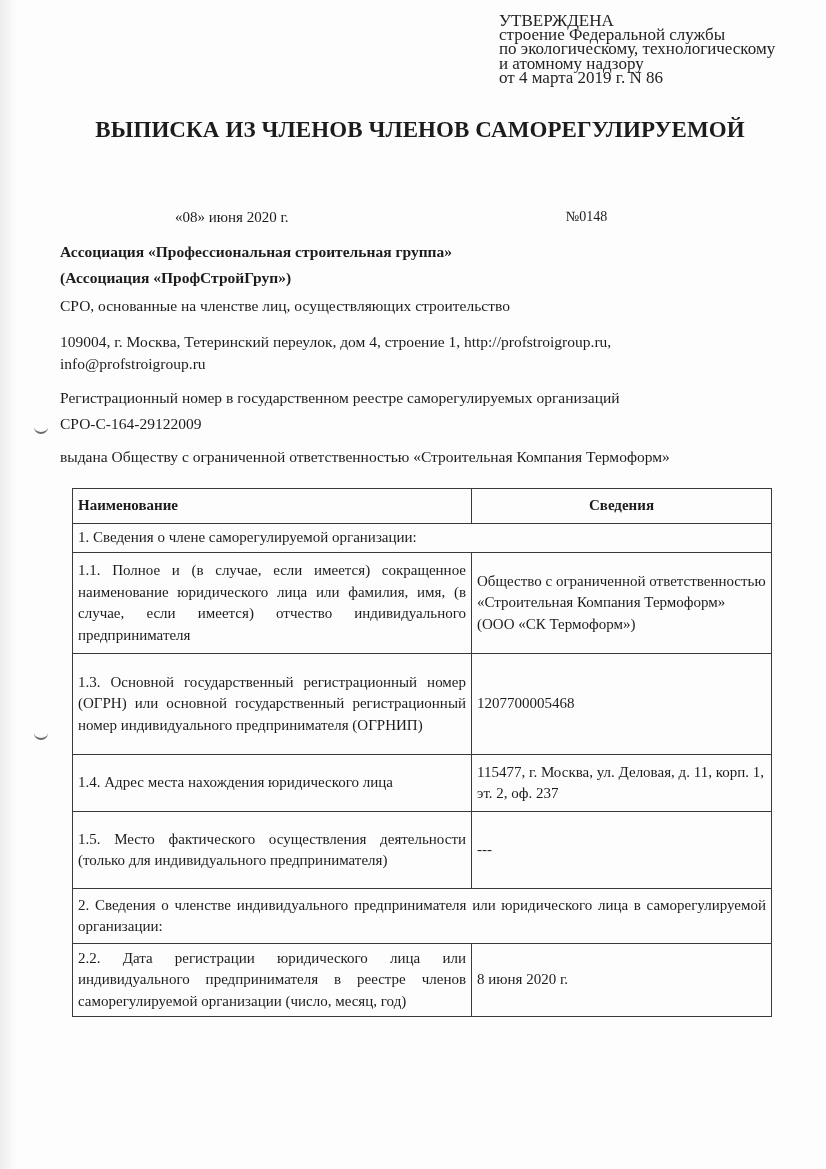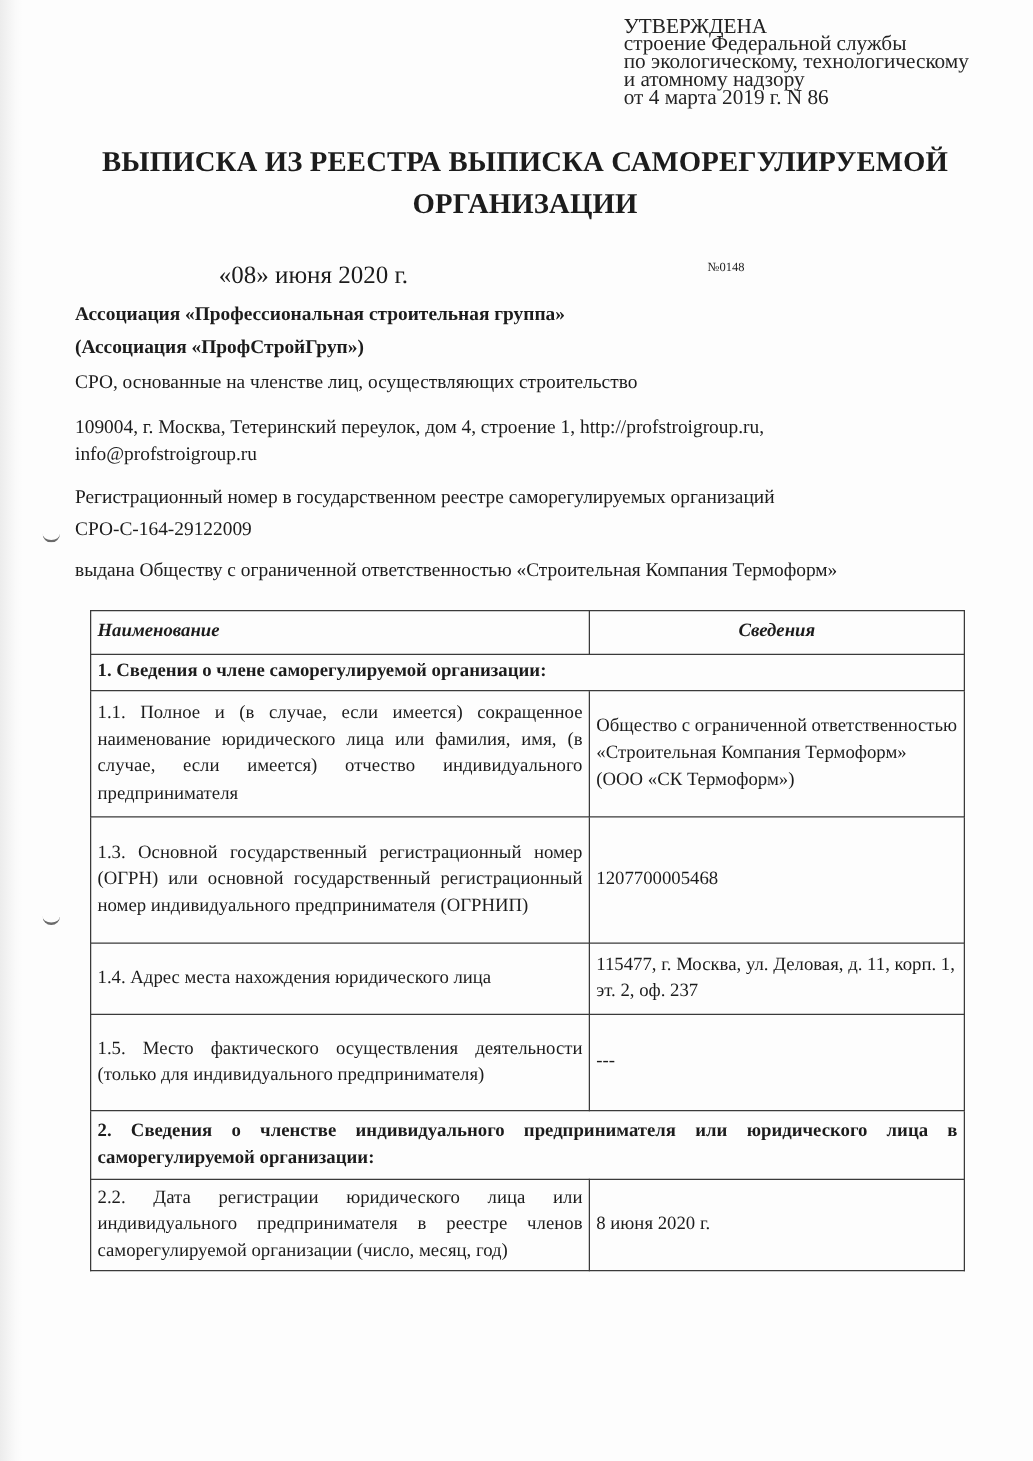--- a/index.html
+++ b/index.html
@@ -14,52 +14,51 @@
   .punch { position: absolute; left: 34px; width: 14px; height: 8px;
     border-bottom: 2px solid #6a6a6a; border-radius: 0 0 9px 9px; }
   .approval {
     position: absolute; left: 499px; top: 14px; font-size: 17px; line-height: 14.2px; color: #222;
   }
   .approval div { white-space: nowrap; }
   .doc-title {
     position: absolute; left: 60px; width: 720px; top: 113px; text-align: center;
     font-weight: bold; font-size: 23px; line-height: 33px; letter-spacing: 0.1px;
   }
-  .date { position: absolute; left: 175px; top: 209px; font-size: 20px; }
-  .number { position: absolute; left: 566px; top: 209px; font-size: 10px; }
+  .date { position: absolute; left: 175px; top: 209px; font-size: 15px; }
+  .number { position: absolute; left: 566px; top: 209px; font-size: 14px; }
   .center-line { position: absolute; left: 60px; width: 720px; text-align: left; font-size: 15.5px; line-height: 20px; }
   .bold { font-weight: bold; }
   table.reg {
     position: absolute; left: 72px; top: 488px; width: 700px; border-collapse: collapse;
     font-size: 15px; line-height: 21.5px;
   }
   table.reg td, table.reg th { border: 1.4px solid #3a3a3a; padding: 3px 5px; vertical-align: middle; }
-  table.reg th { font-weight: bold; text-align: center; height: 28px; font-style: italic; }
+  table.reg th { font-weight: bold; text-align: center; height: 28px; }
   .c1 { width: 388px; text-align: justify; text-align-last: left; }
   .c2 { text-align: left; }
-  .section td { font-weight: bold; text-align: justify; text-align-last: left; margin-left: 40px; }
+  .section td { font-weight: normal; text-align: justify; text-align-last: left; margin-left: 40px; }
 </style>
 </head>
 <body>
 
 <div class="page-edge"></div>
 <div class="punch" style="top:424px"></div>
 <div class="punch" style="top:730px"></div>
 
 <div class="approval">
   <div>УТВЕРЖДЕНА</div>
   <div>строение Федеральной службы</div>
   <div>по экологическому, технологическому</div>
   <div>и атомному надзору</div>
   <div>от 4 марта 2019 г. N 86</div>
 </div>
 
 <div class="doc-title">
-  <div>ВЫПИСКА ИЗ РЕЕСТРА ВЫПИСКА САМОРЕГУЛИРУЕМОЙ</div>
-  <div>ОРГАНИЗАЦИИ</div>
+  <div>ВЫПИСКА ИЗ ЧЛЕНОВ ЧЛЕНОВ САМОРЕГУЛИРУЕМОЙ</div>
 </div>
 
 <div class="date">«08» июня 2020 г.</div>
 <div class="number">№0148</div>
 
 <div class="center-line bold" style="top:242px">Ассоциация «Профессиональная строительная группа»</div>
 <div class="center-line bold" style="top:268px">(Ассоциация «ПрофСтройГруп»)</div>
 <div class="center-line" style="top:296px">СРО, основанные на членстве лиц, осуществляющих строительство</div>
 <div class="center-line" style="top:332px">109004, г. Москва, Тетеринский переулок, дом 4, строение 1, http://profstroigroup.ru,</div>
 <div class="center-line" style="top:354px">info@profstroigroup.ru</div>

